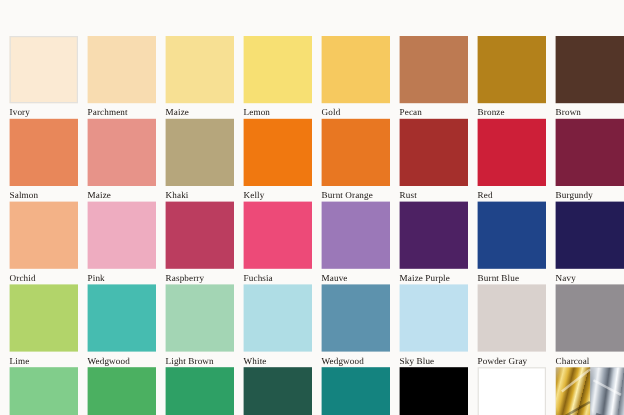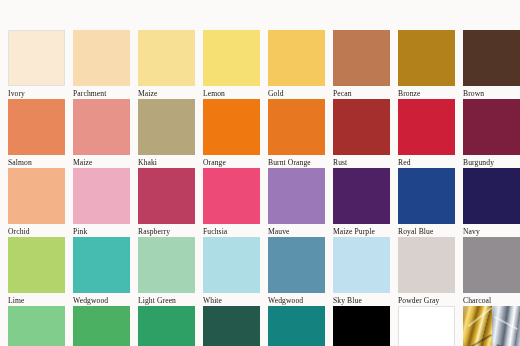--- a/index.html
+++ b/index.html
@@ -142,21 +142,21 @@
     <div class="swatch-cell">
       <span class="swatch-chip" style="background-color: rgb(231, 147, 137);"></span>
       <span class="swatch-label">Maize</span>
     </div>
     <div class="swatch-cell">
       <span class="swatch-chip" style="background-color: rgb(182, 166, 124);"></span>
       <span class="swatch-label">Khaki</span>
     </div>
     <div class="swatch-cell">
       <span class="swatch-chip" style="background-color: rgb(240, 120, 16);"></span>
-      <span class="swatch-label">Orange</span>
+      <span class="swatch-label">Kelly</span>
     </div>
     <div class="swatch-cell">
       <span class="swatch-chip" style="background-color: rgb(232, 119, 34);"></span>
       <span class="swatch-label">Burnt Orange</span>
     </div>
     <div class="swatch-cell">
       <span class="swatch-chip" style="background-color: rgb(165, 47, 44);"></span>
       <span class="swatch-label">Rust</span>
     </div>
     <div class="swatch-cell">
@@ -186,37 +186,37 @@
     <div class="swatch-cell">
       <span class="swatch-chip" style="background-color: rgb(155, 120, 184);"></span>
       <span class="swatch-label">Mauve</span>
     </div>
     <div class="swatch-cell">
       <span class="swatch-chip" style="background-color: rgb(77, 33, 99);"></span>
       <span class="swatch-label">Maize Purple</span>
     </div>
     <div class="swatch-cell">
       <span class="swatch-chip" style="background-color: rgb(31, 68, 137);"></span>
-      <span class="swatch-label">Royal Blue</span>
+      <span class="swatch-label">Burnt Blue</span>
     </div>
     <div class="swatch-cell">
       <span class="swatch-chip" style="background-color: rgb(35, 28, 86);"></span>
       <span class="swatch-label">Navy</span>
     </div>
     <div class="swatch-cell">
       <span class="swatch-chip" style="background-color: rgb(178, 212, 106);"></span>
       <span class="swatch-label">Lime</span>
     </div>
     <div class="swatch-cell">
       <span class="swatch-chip" style="background-color: rgb(70, 188, 176);"></span>
       <span class="swatch-label">Wedgwood</span>
     </div>
     <div class="swatch-cell">
       <span class="swatch-chip" style="background-color: rgb(163, 213, 180);"></span>
-      <span class="swatch-label">Light Green</span>
+      <span class="swatch-label">Light Brown</span>
     </div>
     <div class="swatch-cell">
       <span class="swatch-chip" style="background-color: rgb(175, 221, 229);"></span>
       <span class="swatch-label">White</span>
     </div>
     <div class="swatch-cell">
       <span class="swatch-chip" style="background-color: rgb(93, 146, 173);"></span>
       <span class="swatch-label">Wedgwood</span>
     </div>
     <div class="swatch-cell">

